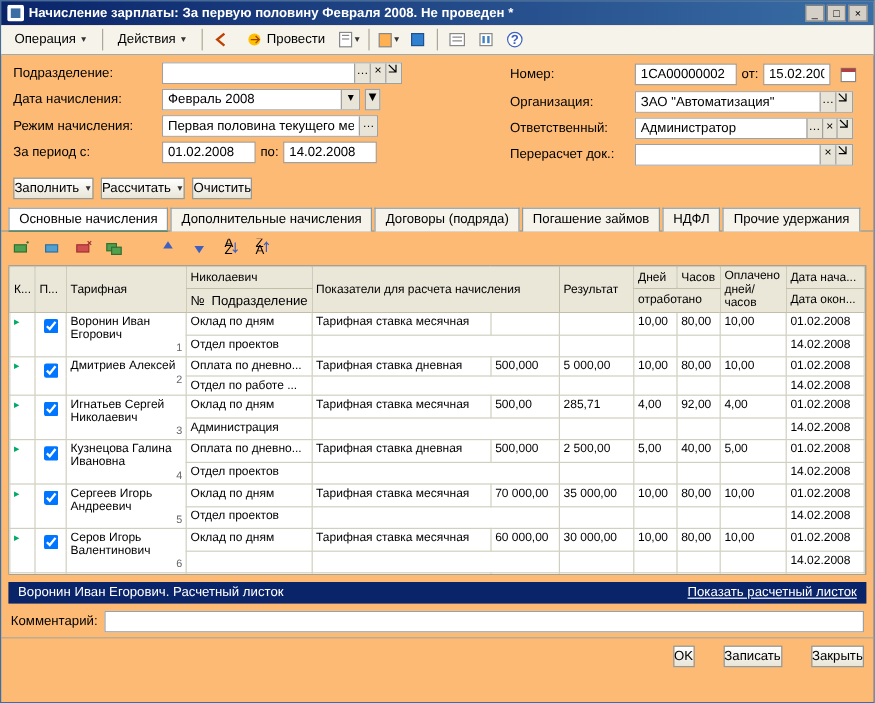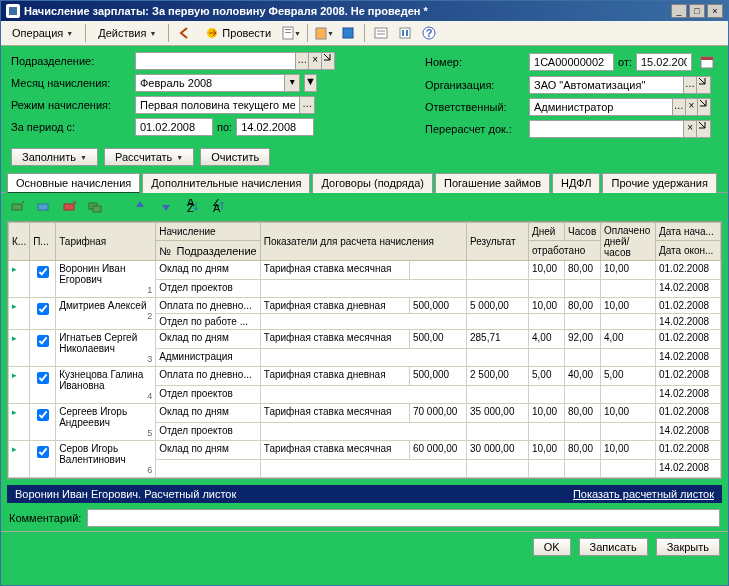--- a/index.html
+++ b/index.html
@@ -1,53 +1,53 @@
 <!DOCTYPE html>
 <html><head>
 <meta charset="utf-8">
 <style>
 * { box-sizing: border-box; font-family: Tahoma, Arial, sans-serif; font-size: 11px; }
 body { margin: 0; background: #d4d0c8; }
-.window { width: 729px; height: 586px; background: #22c55e; border: 1px solid #3a6ea5; display: flex; flex-direction: column; }
+.window { width: 729px; height: 586px; background: #fdba74; border: 1px solid #3a6ea5; display: flex; flex-direction: column; }
 .titlebar { background: linear-gradient(to right, #0a246a, #3a6ea5); color: #fff; padding: 3px 5px; display: flex; align-items: center; }
 .titlebar .title { flex: 1; font-weight: bold; font-size: 11px; }
 .titlebar .winbtns { display: flex; gap: 2px; }
 .titlebar .winbtn { width: 16px; height: 14px; background: #d4d0c8; border: 1px solid #808080; color: #000; text-align: center; line-height: 12px; cursor: pointer; font-size: 9px; }
 .menubar { background: #f5f3ea; padding: 2px 4px; display: flex; align-items: center; gap: 2px; border-bottom: 1px solid #aca899; }
 .menubtn { padding: 2px 6px; background: #f5f3ea; border: 1px solid transparent; cursor: pointer; display: inline-flex; align-items: center; gap: 3px; }
 .dropdown-arrow { font-size: 7px; color: #333; }
 .sep { width: 1px; height: 18px; background: #aca899; margin: 0 3px; }
 .iconbtn { width: 22px; height: 20px; display: inline-flex; align-items: center; justify-content: center; border: 1px solid transparent; cursor: pointer; }
 .form-area { padding: 6px 10px; display: flex; gap: 32px; }
 .form-col { display: flex; flex-direction: column; gap: 4px; }
 .form-row { display: flex; align-items: center; gap: 4px; }
 .form-label { width: 120px; }
 .form-label2 { width: 100px; }
 .field { display: flex; align-items: center; border: 1px solid #a0a0a0; background: #fff; height: 18px; }
 .field input { border: none; outline: none; padding: 1px 4px; width: 100%; height: 16px; }
 .field .fbtn { width: 16px; height: 16px; background: #e8e5d8; border-left: 1px solid #a0a0a0; text-align: center; line-height: 14px; cursor: pointer; font-size: 10px; }
 .btnrow { padding: 4px 10px; display: flex; gap: 6px; }
-.btn { padding: 2px 10px; border: 1px solid #919b9c; background: linear-gradient(#fff, #e8e5d8); cursor: pointer; display: inline-flex; align-items: center; gap: 4px; }
+.btn { padding: 2px 0; border: 1px solid #919b9c; background: linear-gradient(#fff, #e8e5d8); cursor: pointer; display: inline-flex; align-items: center; gap: 4px; }
 .tabs { display: flex; padding: 0 6px; border-bottom: 1px solid #919b9c; margin-top: 2px; }
 .tab { padding: 3px 8px; border: 1px solid #919b9c; border-bottom: none; background: #f5f3ea; margin-right: 2px; cursor: pointer; position: relative; top: 1px; }
 .tab.active { background: #fff; border-bottom: 1px solid #14532d; }
 .tbtoolbar { padding: 3px 6px; display: flex; gap: 4px; align-items: center; }
 .table-wrap { margin: 2px 6px; border: 1px solid #919b9c; background: #fff; height: 258px; overflow: auto; }
 table { border-collapse: collapse; width: 100%; }
 th { background: #eae7d9; border: 1px solid #c0c0a8; padding: 2px 3px; text-align: left; font-weight: normal; font-size: 10px; position: sticky; top: 0; }
 td { border: 1px solid #d0d0c0; padding: 2px 3px; font-size: 10px; vertical-align: top; }
 .ralign { }
 .row-icon { color: #0a6; font-size: 9px; }
 .chk { width: 12px; height: 12px; }
 .statusbar { background: #0a246a; color: #fff; padding: 3px 8px; display: flex; margin: 4px 6px 2px 6px; }
 .statusbar .st-left { flex: 1; }
 .statusbar .st-link { text-decoration: underline; cursor: pointer; }
 .comment-row { display: flex; align-items: center; padding: 4px 8px; gap: 6px; }
 .comment-row input { flex: 1; border: 1px solid #a0a0a0; height: 18px; padding: 1px 3px; }
-.bottom-btns { display: flex; justify-content: flex-end; gap: 8px; padding: 6px 8px; border-top: 1px solid #aca899; }
+.bottom-btns { display: flex; justify-content: flex-end; gap: 24px; padding: 6px 8px; border-top: 1px solid #aca899; }
 svg { display: block; }
 </style>
 </head>
 <body>
 
 <div class="window">
 
   <div class="titlebar">
     <span style="margin-right:4px">
       <svg width="14" height="14">
@@ -138,21 +138,21 @@
           <span class="fbtn">…</span>
           <span class="fbtn">×</span>
           <span class="fbtn">
               <svg width="10" height="10">
                 <path d="M2 1 L8 7 M8 1 L8 7 L2 7" stroke="#000" fill="none"></path>
               </svg>
             </span>
         </div>
       </div>
       <div class="form-row">
-        <span class="form-label">Месяц начисления:</span>
+        <span class="form-label">Дата начисления:</span>
         <div class="field" style="width:165px">
           <input value="Февраль 2008" style="">
           <span class="fbtn">▾</span>
         </div>
         <span class="fbtn" style="border:1px solid #a0a0a0;height:18px;background:#e8e5d8">▼</span>
       </div>
       <div class="form-row">
         <span class="form-label">Режим начисления:</span>
         <div class="field" style="width:180px">
           <input value="Первая половина текущего месяца" style="">
@@ -301,21 +301,21 @@
       </span>
   </div>
 
   <div class="table-wrap">
     <table>
       <thead>
         <tr>
           <th rowspan="2" style="width:18px">К...</th>
           <th rowspan="2" style="width:18px">П...</th>
           <th rowspan="2" style="width:100px">Тарифная</th>
-          <th style="width:100px">Начисление</th>
+          <th style="width:100px">Николаевич</th>
           <th rowspan="2" colspan="2" style="width:160px">Показатели для расчета начисления</th>
           <th rowspan="2" style="width:62px">Результат</th>
           <th style="width:36px">Дней</th>
           <th style="width:36px">Часов</th>
           <th rowspan="2" style="width:55px">Оплачено дней/часов</th>
           <th style="width:65px">Дата нача...</th>
         </tr>
         <tr>
           <th><span>№</span>&nbsp;&nbsp;<span>Подразделение</span></th>
           <th colspan="2">отработано</th>

